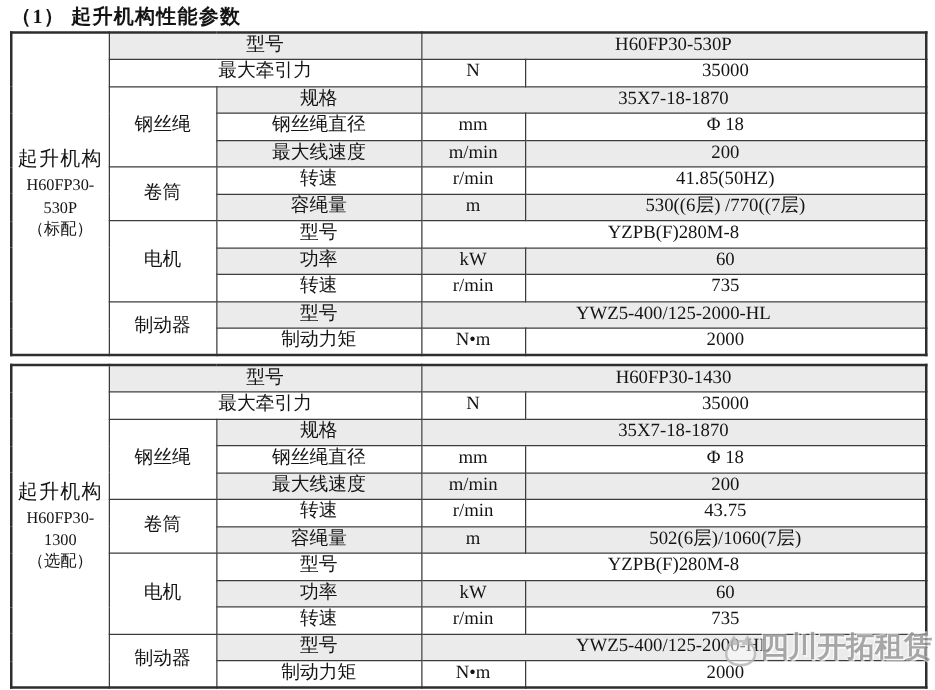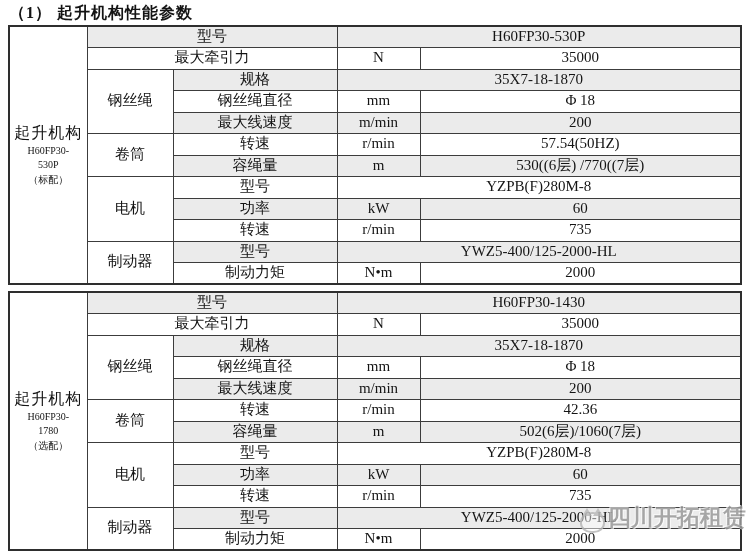--- a/index.html
+++ b/index.html
@@ -17,21 +17,21 @@
 
   td { border:1px solid #3c3c3c; text-align:center; vertical-align:middle;
        font-size:15px; height:21.5px; padding:0 2px; line-height:1.05;
        overflow:hidden; white-space:nowrap; background:#ffffff; }
   tr.odd td { background:#ebebeb; }
   td.keep-white { background:#ffffff !important; }
 
   td.side-cell { font-size:13px; }
   .side-box { display:flex; flex-direction:column; gap:4px; align-items:center; }
   .side-line-main { font-size:16px; letter-spacing:1px; }
-  .side-line-sub { font-size:10px; }
+  .side-line-sub { font-size:13px; }
 
   
   .watermark { position:absolute; left:580px; top:499px; width:192px; height:34px;
                display:flex; align-items:flex-end; gap:3px; pointer-events:none; opacity:0.85; }
   .wm-logo { position:relative; width:25px; height:21px; flex:0 0 auto;
              border:2px solid #b9b9b9; border-radius:48% 48% 46% 46%;
              background:rgba(255,255,255,0.55); }
   .wm-logo::before, .wm-logo::after { content:""; position:absolute; top:-6px; width:0; height:0;
              border-left:5px solid transparent; border-right:5px solid transparent;
              border-bottom:8px solid #bcbcbc; }
@@ -86,21 +86,21 @@
       </tr>
       <tr class="odd">
         <td>最大线速度</td>
         <td>m/min</td>
         <td>200</td>
       </tr>
       <tr>
         <td class="keep-white" rowspan="2">卷筒</td>
         <td>转速</td>
         <td>r/min</td>
-        <td>57.54(50HZ)</td>
+        <td>41.85(50HZ)</td>
       </tr>
       <tr class="odd">
         <td>容绳量</td>
         <td>m</td>
         <td>530((6层) /770((7层)</td>
       </tr>
       <tr>
         <td class="keep-white" rowspan="3">电机</td>
         <td>型号</td>
         <td colspan="2">YZPB(F)280M-8</td>
@@ -135,21 +135,21 @@
         <col style="width:164px">
         <col style="width:83px">
         <col style="width:321px">
       </colgroup>
     <tbody>
       <tr class="odd">
         <td class="side-cell keep-white" rowspan="12">
           <div class="side-box">
             <span class="side-line-main">起升机构</span>
             <span class="side-line-sub">H60FP30-</span>
-            <span class="side-line-sub">1780</span>
+            <span class="side-line-sub">1300</span>
             <span class="side-line-sub">（选配）</span>
           </div>
         </td>
         <td colspan="2">型号</td>
         <td colspan="2">H60FP30-1430</td>
       </tr>
       <tr>
         <td colspan="2">最大牵引力</td>
         <td>N</td>
         <td>35000</td>
@@ -166,21 +166,21 @@
       </tr>
       <tr class="odd">
         <td>最大线速度</td>
         <td>m/min</td>
         <td>200</td>
       </tr>
       <tr>
         <td class="keep-white" rowspan="2">卷筒</td>
         <td>转速</td>
         <td>r/min</td>
-        <td>42.36</td>
+        <td>43.75</td>
       </tr>
       <tr class="odd">
         <td>容绳量</td>
         <td>m</td>
         <td>502(6层)/1060(7层)</td>
       </tr>
       <tr>
         <td class="keep-white" rowspan="3">电机</td>
         <td>型号</td>
         <td colspan="2">YZPB(F)280M-8</td>

